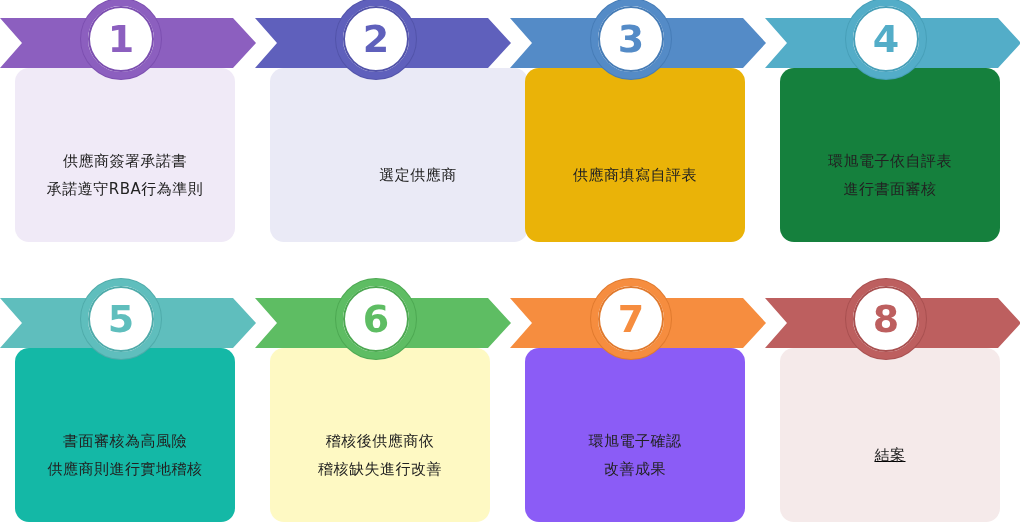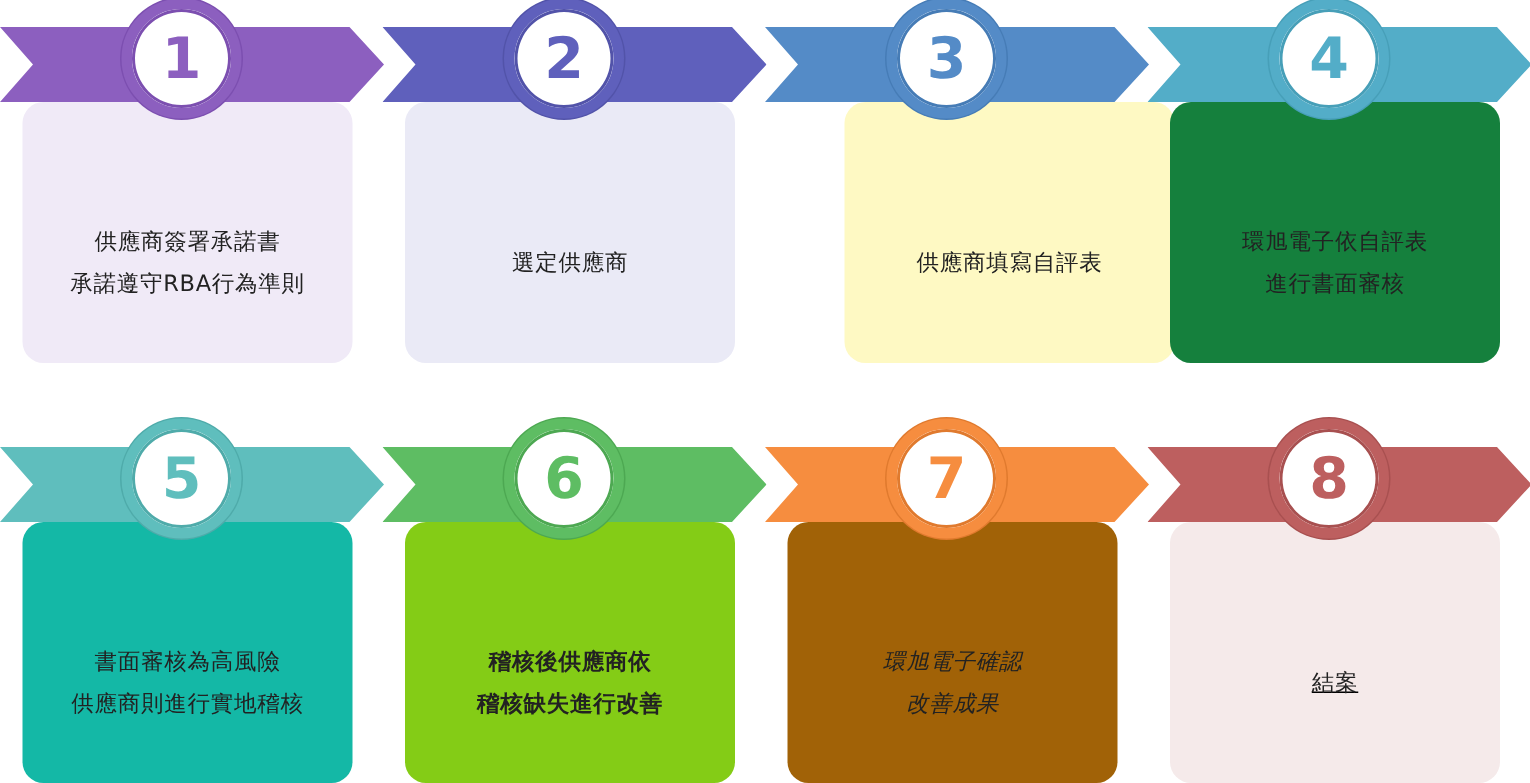--- a/index.html
+++ b/index.html
@@ -27,32 +27,32 @@
 承諾遵守RBA行為準則</div>
     </div>
     <svg class="banner" viewBox="0 0 256 50" width="256" height="50">
       <polygon points="0,0 233,0 256,25 233,50 0,50 22,25" fill="#8c5fbf"></polygon>
     </svg>
     <div class="badge" style="border-color: rgb(140, 95, 191); box-shadow: rgb(124, 79, 176) 0px 0px 0px 2px inset, rgb(124, 79, 176) 0px 0px 0px 1px;">
       <span class="badge-num" style="color: rgb(140, 95, 191);">1</span>
     </div>
   </div>
     <div class="step" style="left: 255px; top: 18px;">
-    <div class="card" style="background: rgb(234, 234, 246);">
+    <div class="card" style="background: rgb(234, 234, 246); padding-left: 38px;">
       <div class="card-text">選定供應商</div>
     </div>
     <svg class="banner" viewBox="0 0 256 50" width="256" height="50">
       <polygon points="0,0 233,0 256,25 233,50 0,50 22,25" fill="#5f60bc"></polygon>
     </svg>
     <div class="badge" style="border-color: rgb(95, 96, 188); box-shadow: rgb(82, 83, 169) 0px 0px 0px 2px inset, rgb(82, 83, 169) 0px 0px 0px 1px;">
       <span class="badge-num" style="color: rgb(95, 96, 188);">2</span>
     </div>
   </div>
     <div class="step" style="left: 510px; top: 18px;">
-    <div class="card" style="background: #fef9c3; margin-left: 38px;">
+    <div class="card" style="background: #eab308;">
       <div class="card-text">供應商填寫自評表</div>
     </div>
     <svg class="banner" viewBox="0 0 256 50" width="256" height="50">
       <polygon points="0,0 233,0 256,25 233,50 0,50 22,25" fill="#548bc7"></polygon>
     </svg>
     <div class="badge" style="border-color: rgb(84, 139, 199); box-shadow: rgb(70, 124, 182) 0px 0px 0px 2px inset, rgb(70, 124, 182) 0px 0px 0px 1px;">
       <span class="badge-num" style="color: rgb(84, 139, 199);">3</span>
     </div>
   </div>
     <div class="step" style="left: 765px; top: 18px;">
@@ -73,33 +73,33 @@
 供應商則進行實地稽核</div>
     </div>
     <svg class="banner" viewBox="0 0 256 50" width="256" height="50">
       <polygon points="0,0 233,0 256,25 233,50 0,50 22,25" fill="#5fbebd"></polygon>
     </svg>
     <div class="badge" style="border-color: rgb(95, 190, 189); box-shadow: rgb(79, 171, 170) 0px 0px 0px 2px inset, rgb(79, 171, 170) 0px 0px 0px 1px;">
       <span class="badge-num" style="color: rgb(95, 190, 189);">5</span>
     </div>
   </div>
     <div class="step" style="left: 255px; top: 298px;">
-    <div class="card" style="background: #84cc16; font-weight: bold;">
+    <div class="card" style="background: #fef9c3;">
       <div class="card-text">稽核後供應商依
 稽核缺失進行改善</div>
     </div>
     <svg class="banner" viewBox="0 0 256 50" width="256" height="50">
       <polygon points="0,0 233,0 256,25 233,50 0,50 22,25" fill="#5ebd63"></polygon>
     </svg>
     <div class="badge" style="border-color: rgb(94, 189, 99); box-shadow: rgb(77, 168, 82) 0px 0px 0px 2px inset, rgb(77, 168, 82) 0px 0px 0px 1px;">
       <span class="badge-num" style="color: rgb(94, 189, 99);">6</span>
     </div>
   </div>
     <div class="step" style="left: 510px; top: 298px;">
-    <div class="card" style="background: #a16207; font-style: italic;">
+    <div class="card" style="background: #8b5cf6;">
       <div class="card-text">環旭電子確認
 改善成果</div>
     </div>
     <svg class="banner" viewBox="0 0 256 50" width="256" height="50">
       <polygon points="0,0 233,0 256,25 233,50 0,50 22,25" fill="#f68d3f"></polygon>
     </svg>
     <div class="badge" style="border-color: rgb(246, 141, 63); box-shadow: rgb(224, 122, 46) 0px 0px 0px 2px inset, rgb(224, 122, 46) 0px 0px 0px 1px;">
       <span class="badge-num" style="color: rgb(246, 141, 63);">7</span>
     </div>
   </div>

